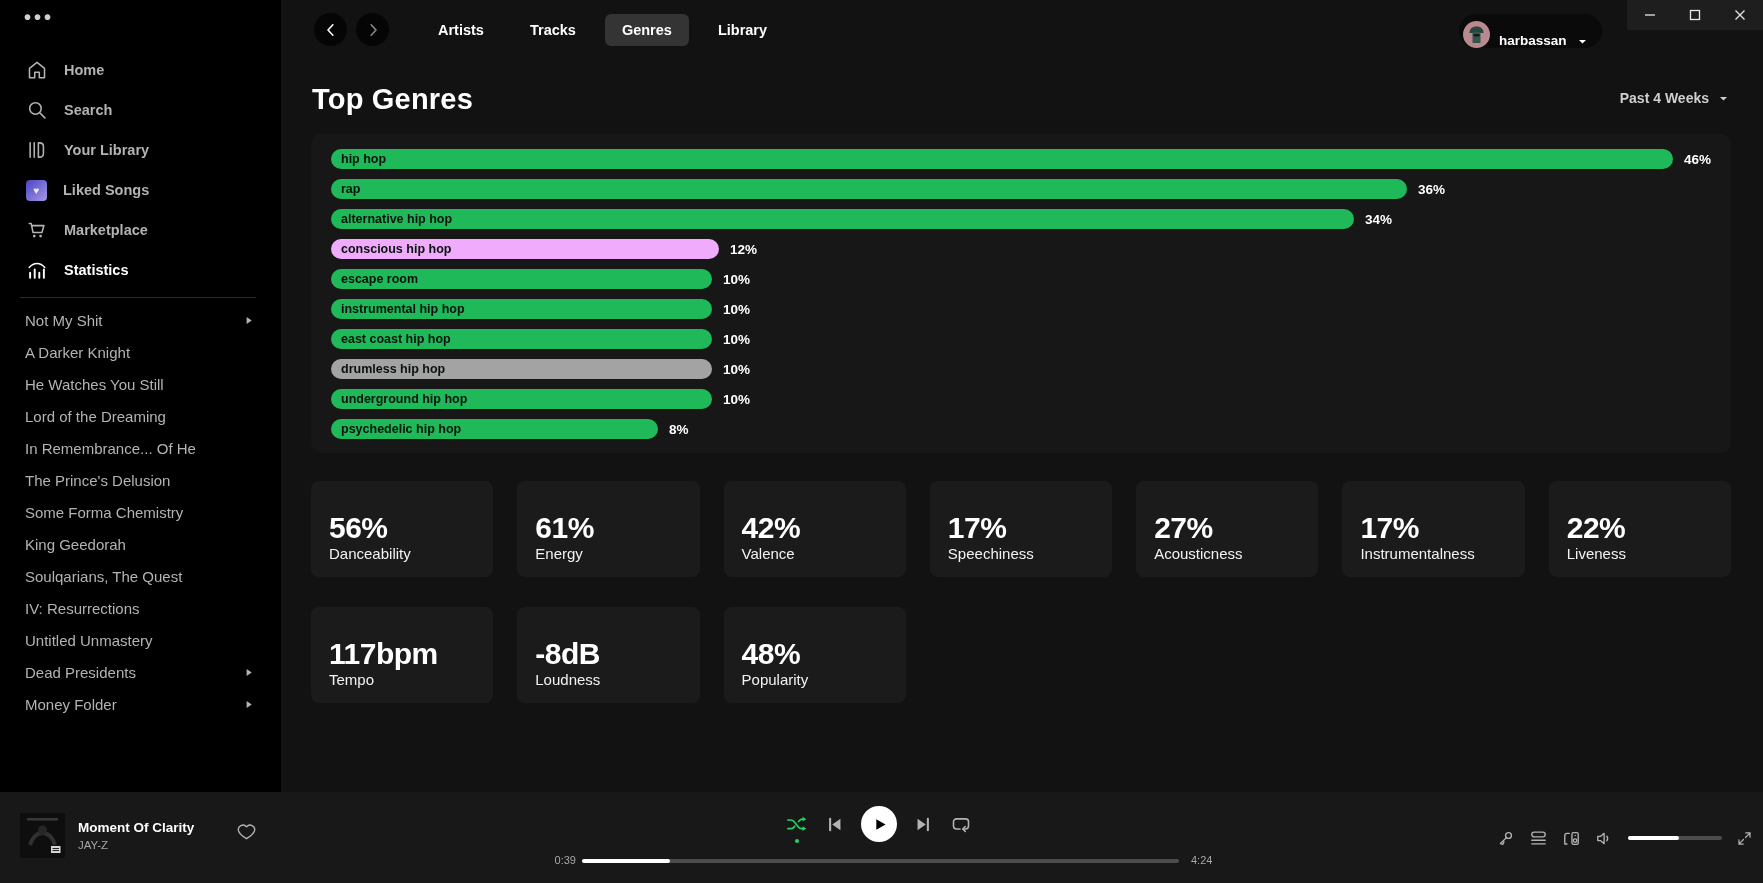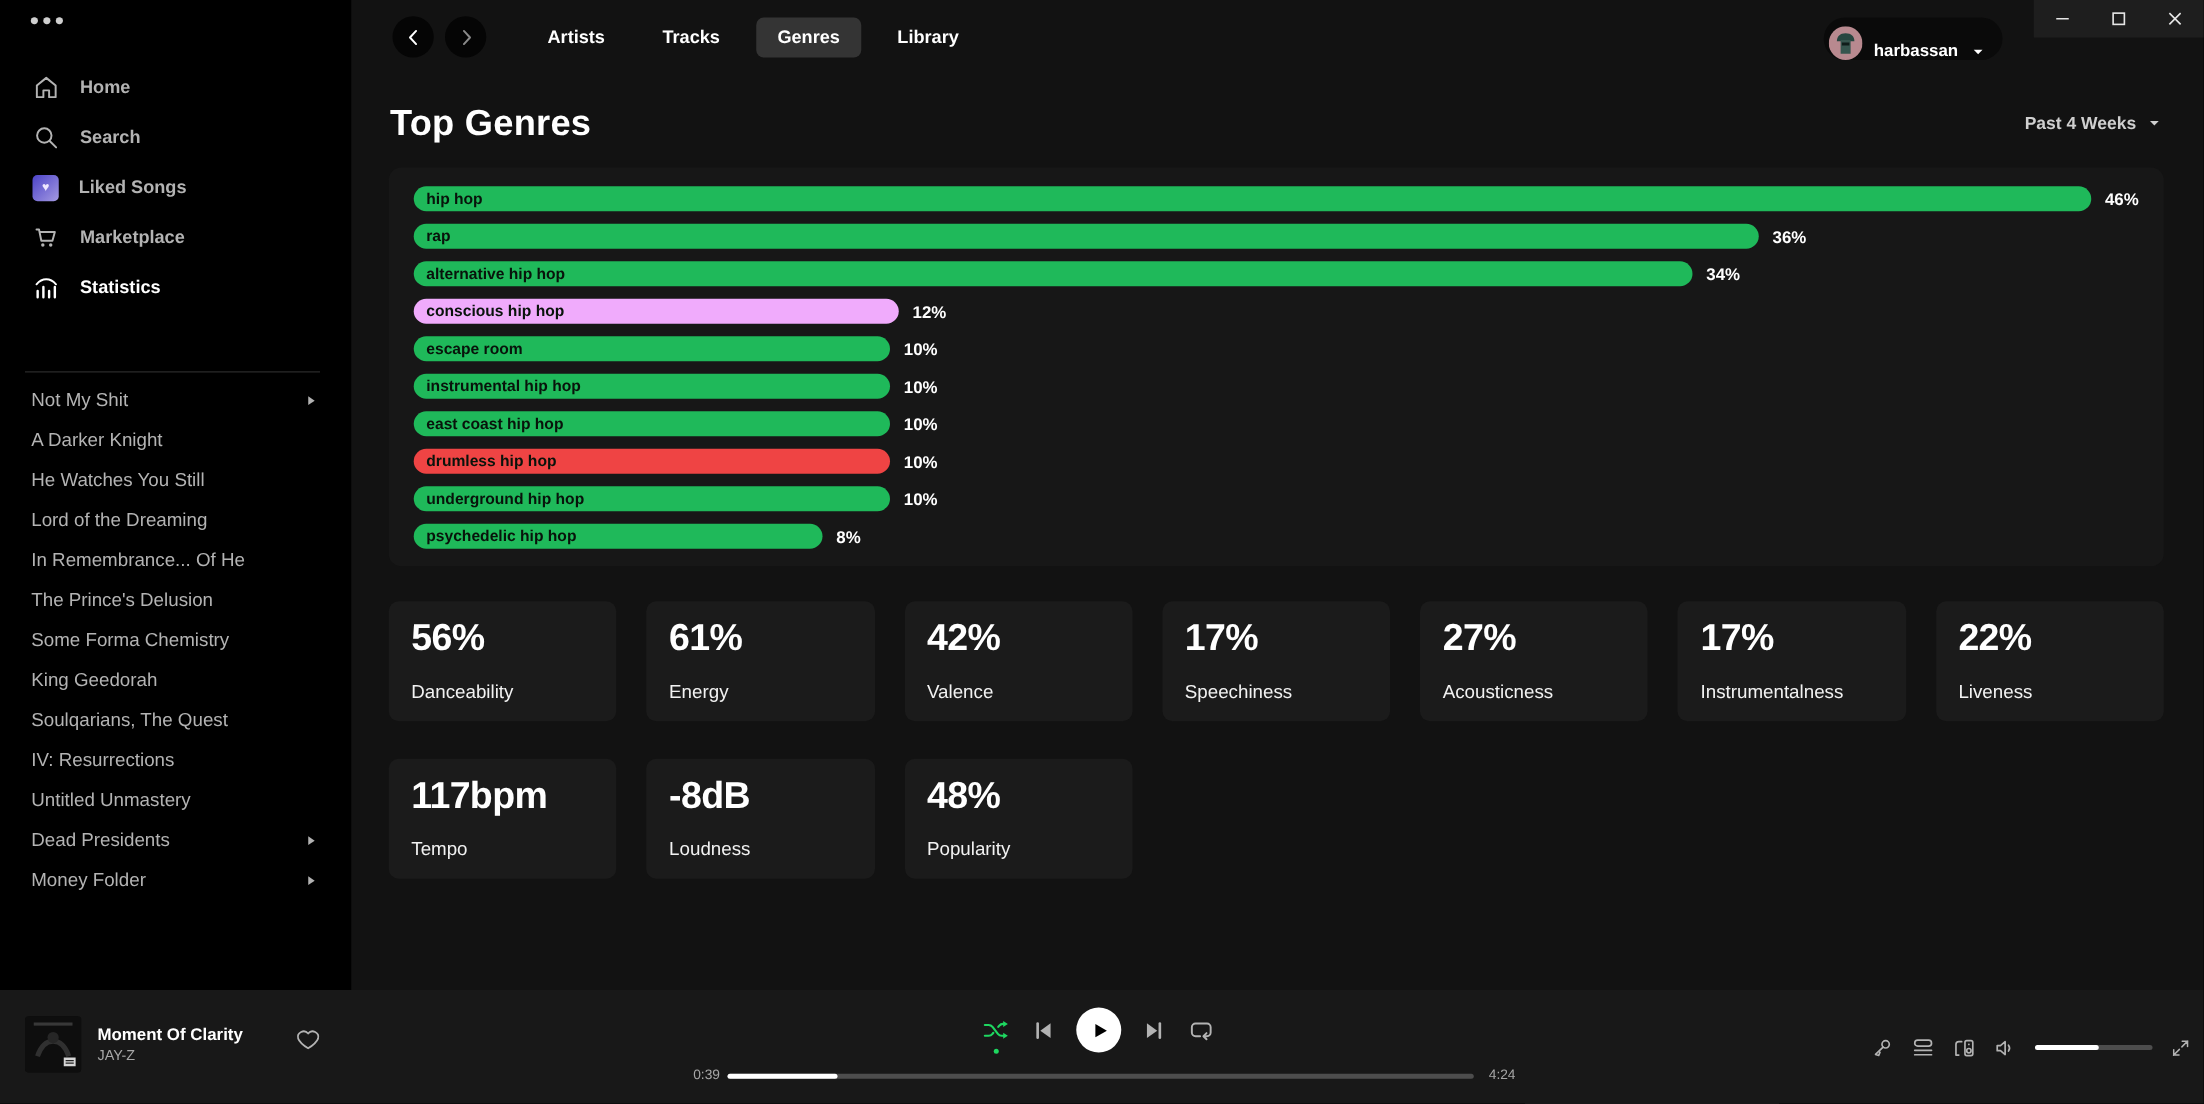--- a/index.html
+++ b/index.html
@@ -50,21 +50,21 @@
   .gbar-row{display:flex;align-items:center;height:20px;margin-bottom:10px;}
   .gbar{height:20px;border-radius:10px;background:#1fb95a;display:flex;align-items:center;
         padding-left:10px;box-sizing:border-box;}
   .gbar-label{color:#08130b;font-weight:700;font-size:12.5px;white-space:nowrap;}
   .gpct{margin-left:11px;font-weight:700;font-size:13.5px;color:#fff;}
 
   
   .cards{position:absolute;left:30px;top:481px;width:1420px;display:grid;
          grid-template-columns:repeat(7,1fr);gap:30px 24px;}
   .card{background:#1b1b1b;border-radius:8px;height:96px;padding:13px 18px;box-sizing:border-box;
-        display:flex;flex-direction:column;justify-content:space-between;}
+        display:flex;flex-direction:column;justify-content:flex-end;}
   .stat-value{font-size:30px;font-weight:700;letter-spacing:-0.5px;}
   .stat-label{font-size:15px;color:#f2f2f2;padding-bottom:2px;}
 
   
   .player{position:absolute;left:0;top:792px;width:1763px;height:91px;background:#181818;}
   .now-playing{position:absolute;left:20px;top:21px;display:flex;gap:13px;align-items:center;}
   .np-art{width:45px;height:45px;border-radius:3px;overflow:hidden;background:#0d0d0d;cursor:pointer;}
   .np-title{font-size:13.5px;font-weight:700;cursor:pointer;}
   .np-artist{font-size:11.5px;color:#a7a7a7;margin-top:4px;cursor:pointer;}
   .np-heart{position:absolute;left:216px;top:8px;cursor:pointer;}
@@ -102,20 +102,29 @@
     <div class="menu-item">
       <span>
           <svg width="22" height="22" viewBox="0 0 24 24">
             <circle class="st" stroke-width="1.9" cx="10.3" cy="10.3" r="6.3"></circle>
             <path class="st" stroke-width="1.9" d="m15 15 5.6 5.6"></path>
           </svg>
         </span>
       <span>Search</span>
     </div>
     <div class="menu-item">
+      <span>
+          <svg width="22" height="22" viewBox="0 0 24 24">
+            <path class="st" stroke-width="1.9" d="M4.5 4v16M9 4v16"></path>
+            <path class="st" stroke-width="1.7" d="M13.5 4.2h1.3c2.5 0 4.2 1.7 4.2 4v7.6c0 2.3-1.7 4-4.2 4h-1.3z"></path>
+          </svg>
+        </span>
+      <span>Your Library</span>
+    </div>
+    <div class="menu-item">
       <span class="liked-sq">♥</span>
       <span>Liked Songs</span>
     </div>
     <div class="menu-item">
       <span>
           <svg width="22" height="22" viewBox="0 0 24 24">
             <path class="st" stroke-width="1.7" d="M3.5 5h2.2l2 9.8h9.7l2.1-7.6H6.4"></path>
             <circle class="fl" cx="9" cy="18.6" r="1.5"></circle>
             <circle class="fl" cx="15.9" cy="18.6" r="1.5"></circle>
           </svg>
@@ -326,21 +335,21 @@
   </div>
 
   <div class="gbar-row">
     <div class="gbar" style="width: 381px; background: rgb(31, 185, 90);">
       <span class="gbar-label">east coast hip hop</span>
     </div>
     <span class="gpct">10%</span>
   </div>
 
   <div class="gbar-row">
-    <div class="gbar" style="width: 381px; background: #ef4444;">
+    <div class="gbar" style="width: 381px; background: #a3a3a3;">
       <span class="gbar-label">drumless hip hop</span>
     </div>
     <span class="gpct">10%</span>
   </div>
 
   <div class="gbar-row">
     <div class="gbar" style="width: 381px; background: rgb(31, 185, 90);">
       <span class="gbar-label">underground hip hop</span>
     </div>
     <span class="gpct">10%</span>

